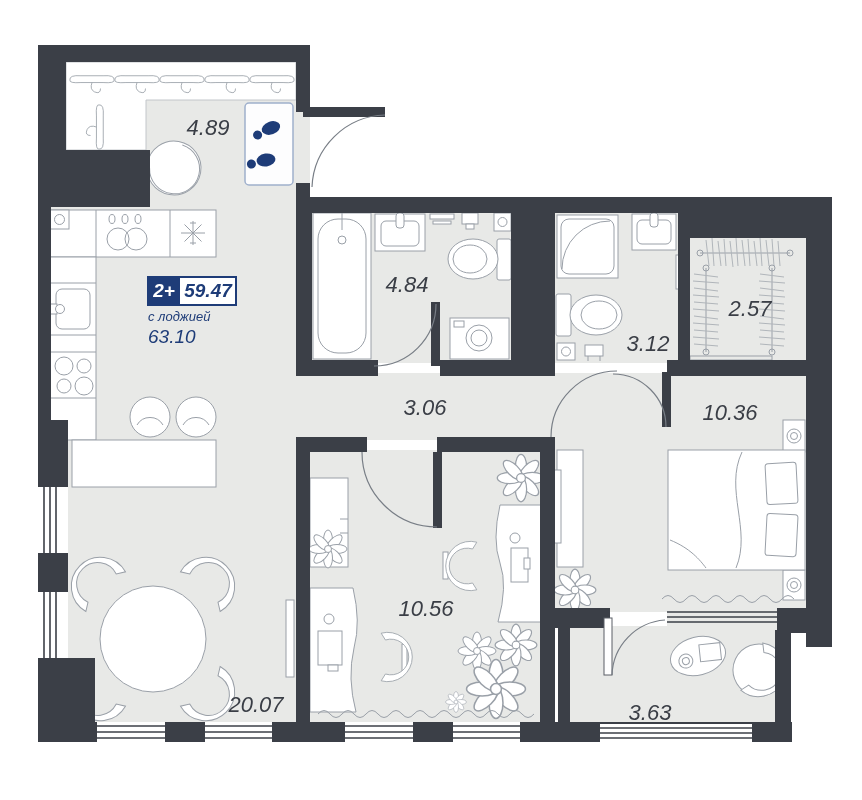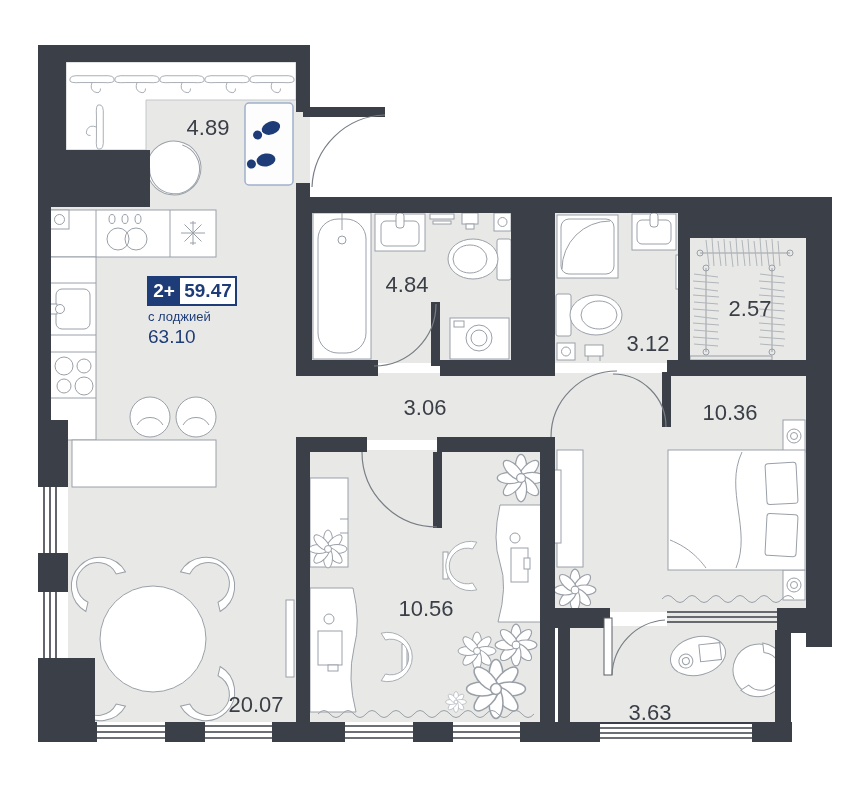--- a/index.html
+++ b/index.html
@@ -1,17 +1,17 @@
 <!DOCTYPE html>
 <html><head>
 <meta charset="utf-8">
 <style>
   html,body{margin:0;padding:0;background:#ffffff;}
   .stage{position:relative;width:862px;height:748px;background:#ffffff;overflow:hidden;
-         font-family:"Liberation Sans", sans-serif;}
+         font-family:"Liberation Sans", sans-serif;font-style:italic;}
   svg{position:absolute;left:0;top:0;}
   .room-label{font-family:"Liberation Sans", sans-serif;font-size:22px;fill:#3a3e46;}
   .badge-big{font-family:"Liberation Sans", sans-serif;font-size:19px;font-weight:bold;}
   .badge-small{font-family:"Liberation Sans", sans-serif;font-size:13px;fill:#1e3c78;}
   .badge-num{font-family:"Liberation Sans", sans-serif;font-size:19px;fill:#1e3c78;}
   .furn{fill:#ffffff;stroke:#9aa0a8;stroke-width:1;}
   .furnl{fill:none;stroke:#9aa0a8;stroke-width:1;}
   .wall{fill:#3b3f47;}
   .arc{fill:none;stroke:#787e86;stroke-width:1.2;}
   .glaz{stroke:#3b3f47;stroke-width:1.6;}

